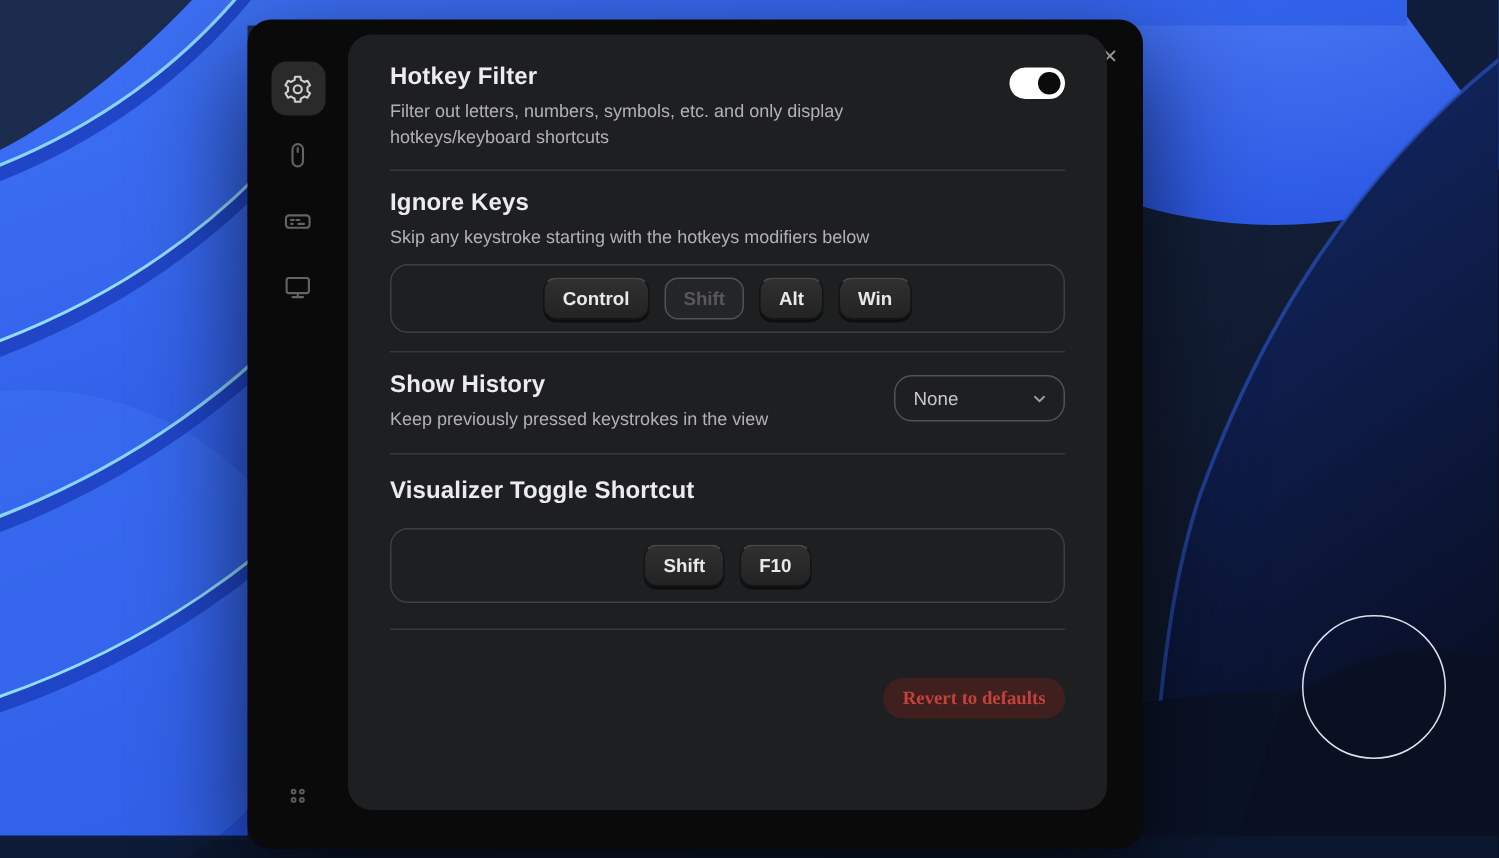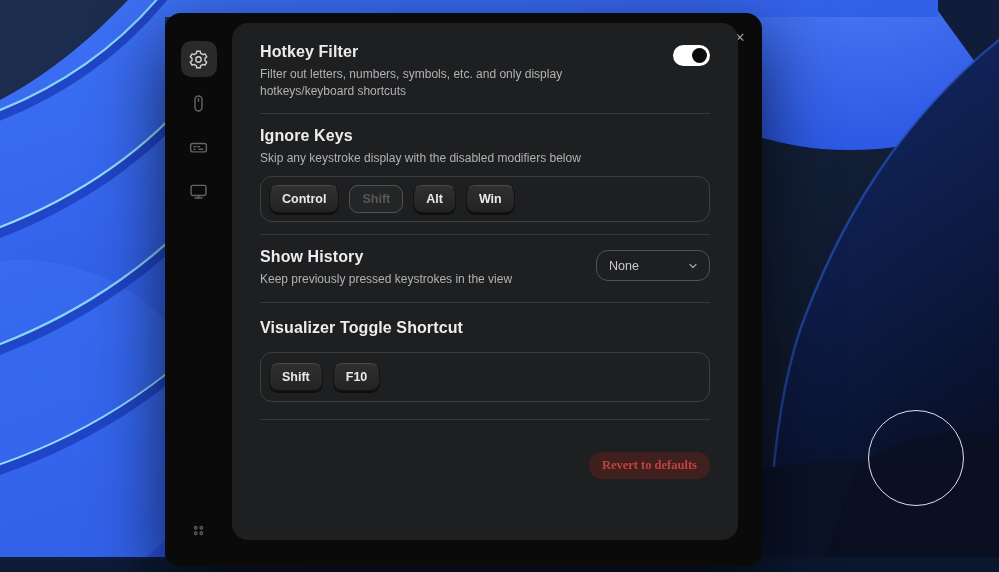--- a/index.html
+++ b/index.html
@@ -60,21 +60,21 @@
   .toggle{
     position:relative;width:37px;height:21px;border-radius:11px;background:#ffffff;
     flex:0 0 auto;margin-top:2px;cursor:pointer;
   }
   .toggle .knob{
     position:absolute;top:3px;right:3px;width:15px;height:15px;border-radius:50%;background:#0b0b0b;
   }
   
   .keybox{
     margin-top:9px;border:1.3px solid #3f3f3f;border-radius:12px;
-    padding:7px 8px;display:flex;align-items:center;gap:10px;min-height:30px;
+    padding:7px 8px;display:flex;align-items:center;gap:10px;min-height:30px;justify-content:center;
   }
   .keycap{
     background:linear-gradient(180deg,#303031,#232324);
     border:1px solid #141414;border-top:1px solid #4a4a4a;
     box-shadow:0 2px 0 rgba(0,0,0,.55);
     border-radius:9px;padding:6px 12px;
     font-size:12.5px;font-weight:700;color:#e9e9e9;cursor:pointer;
   }
   .keycap.disabled{
     background:#242526;border:1.4px solid #525252;box-shadow:none;color:#585858;
@@ -200,21 +200,21 @@
         <div class="sec-desc">Filter out letters, numbers, symbols, etc. and only display hotkeys/keyboard shortcuts</div>
       </div>
       <div class="toggle">
         <div class="knob"></div>
       </div>
     </div>
     <div class="divider"></div>
 
     <div class="mt13">
       <div class="sec-title">Ignore Keys</div>
-      <div class="sec-desc">Skip any keystroke display with the disabled modifiers below</div>
+      <div class="sec-desc">Skip any keystroke starting with the hotkeys modifiers below</div>
       <div class="keybox">
         <div class="keycap">Control</div>
         <div class="keycap disabled">Shift</div>
         <div class="keycap">Alt</div>
         <div class="keycap">Win</div>
       </div>
     </div>
     <div class="divider"></div>
 
     <div class="row-between mt13">

